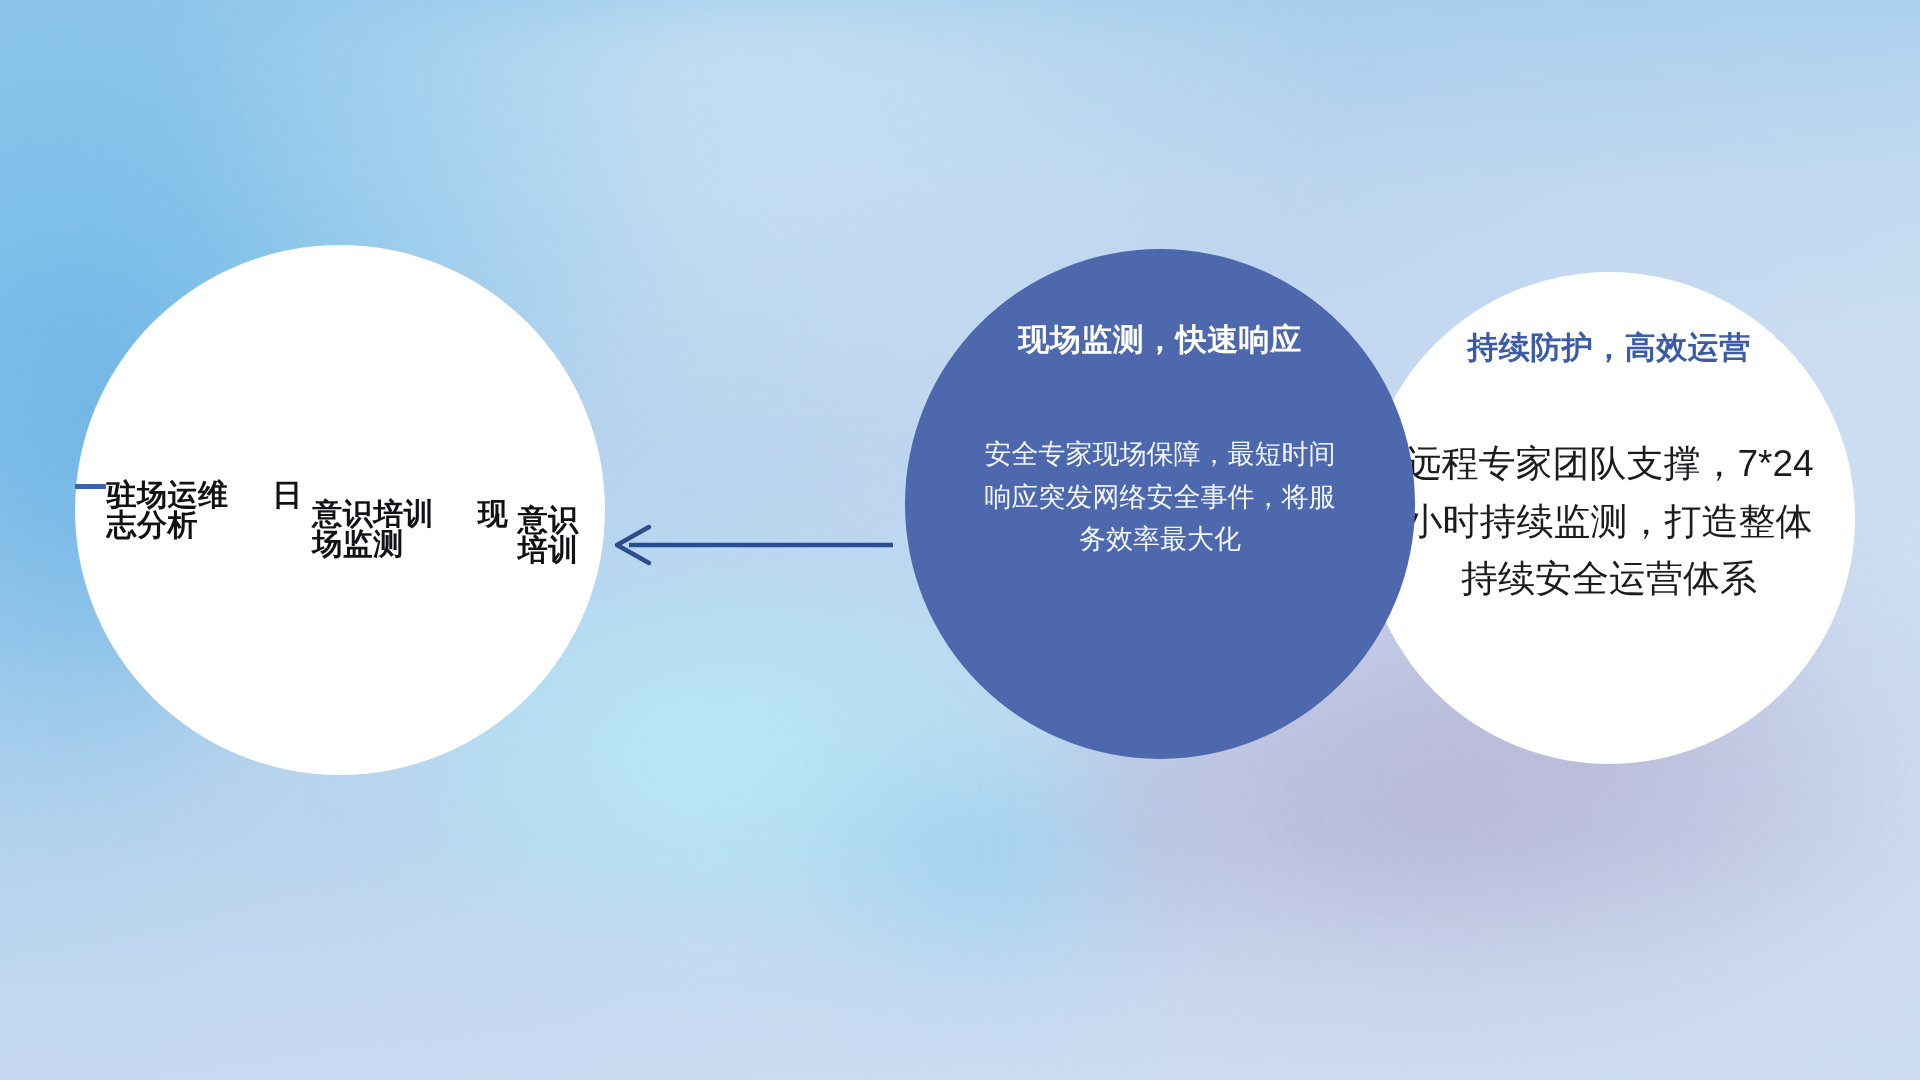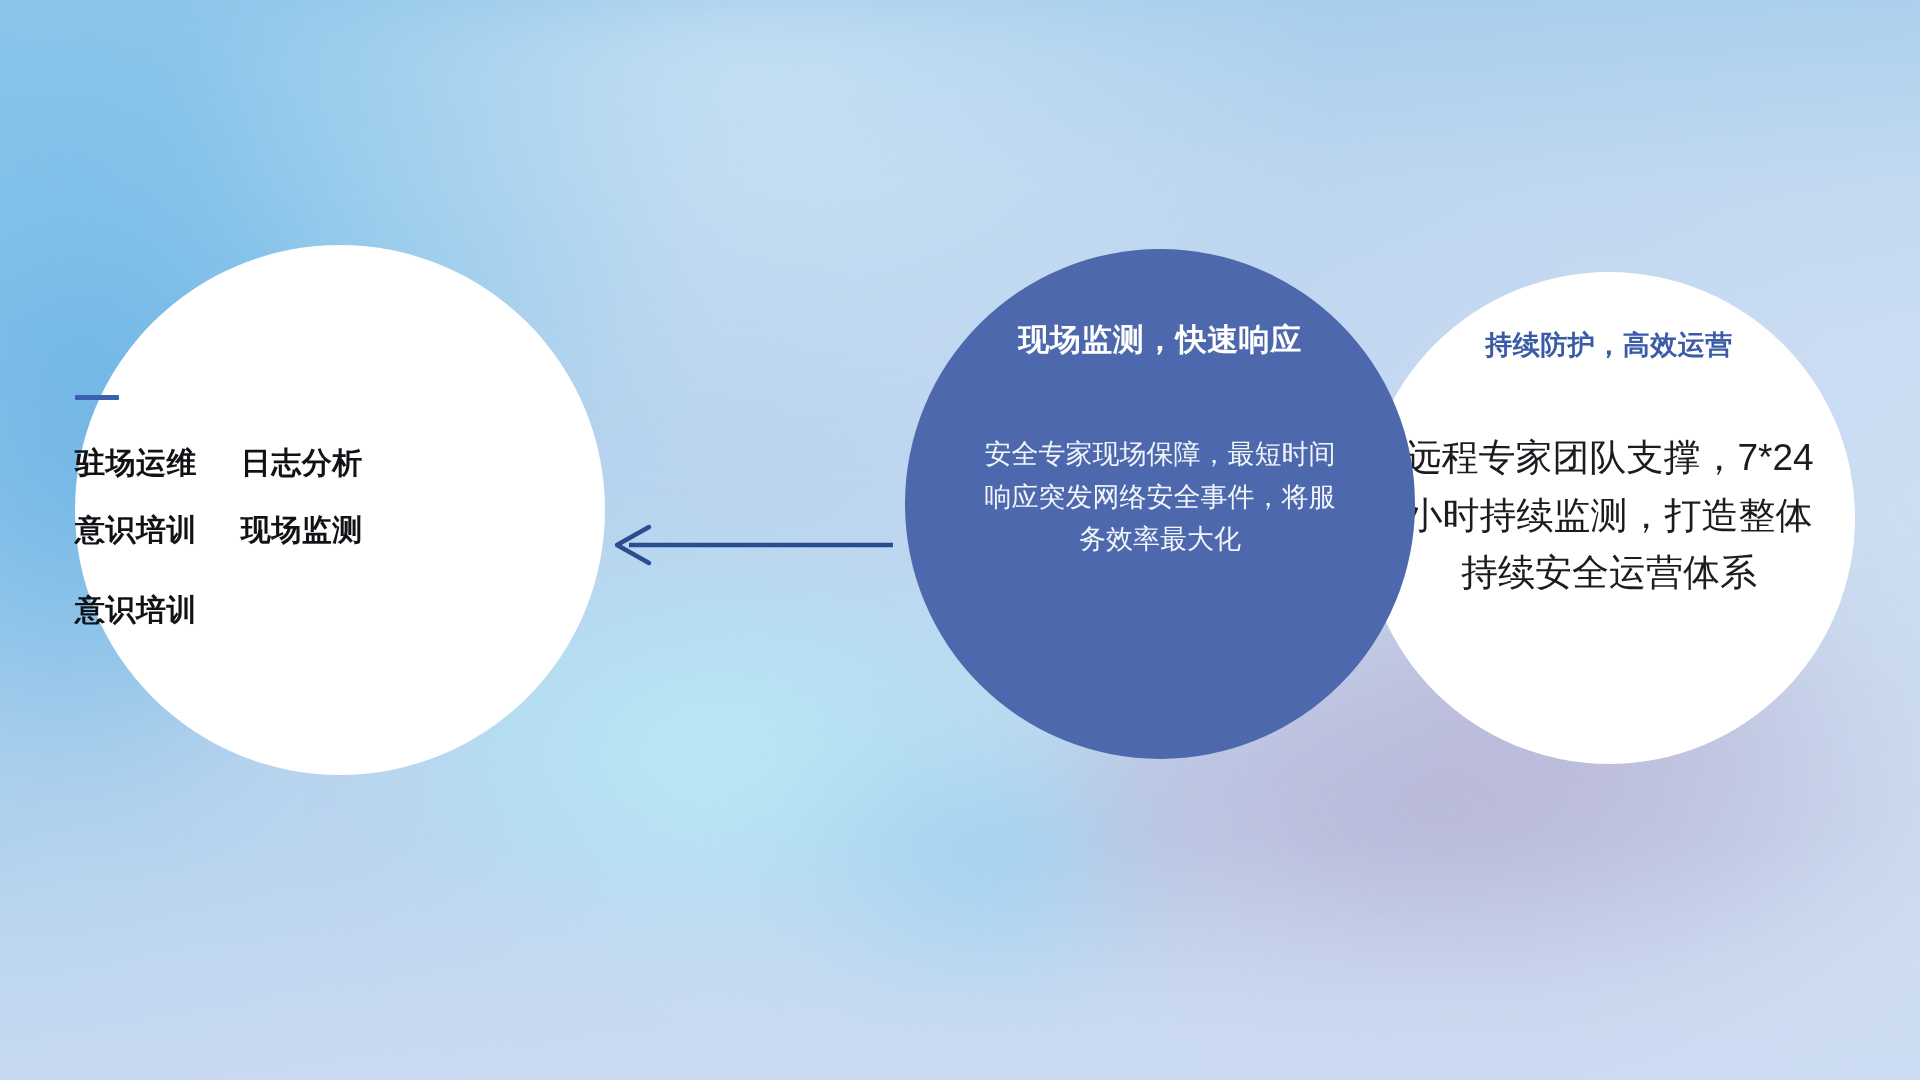--- a/index.html
+++ b/index.html
@@ -70,22 +70,22 @@
 
   
   #diagram { position:absolute; inset:0; }
 
   .circle { position:absolute; border-radius:50%; }
 
   
   #circle-left {
     left:75px; top:245px; width:530px; height:530px;
     background:#ffffff;
-    display:flex; flex-direction:column;
-    align-items:flex-start; justify-content:center;
+    display:flex; 
+    align-items:center; justify-content:center;
   }
   #left-dash {
     width:44px; height:5px; background:#3a60b0; border-radius:1px;
     margin-bottom:48px;
   }
   .left-line {
     font-size:30px; font-weight:bold; color:#111216;
     letter-spacing:0.5px; line-height:1;
   }
   .left-line + .left-line { margin-top:37px; }
@@ -112,21 +112,21 @@
 
   
   #circle-right {
     left:1363px; top:272px; width:492px; height:492px;
     background:#ffffff;
     z-index:2;
     display:flex; flex-direction:column; align-items:center;
     padding-top:55px;
   }
   #right-title {
-    font-size:27px; font-weight:bold; color:#3b5ba8;
+    font-size:31px; font-weight:bold; color:#3b5ba8;
     letter-spacing:0.5px; white-space:nowrap;
   }
   #right-body {
     margin-top:66px; width:420px;
     font-size:37px; color:#1b1c20; line-height:1.56;
     text-align:center;
   }
 
   
   #arrow { position:absolute; left:595px; top:505px; width:300px; height:80px; z-index:1; }

